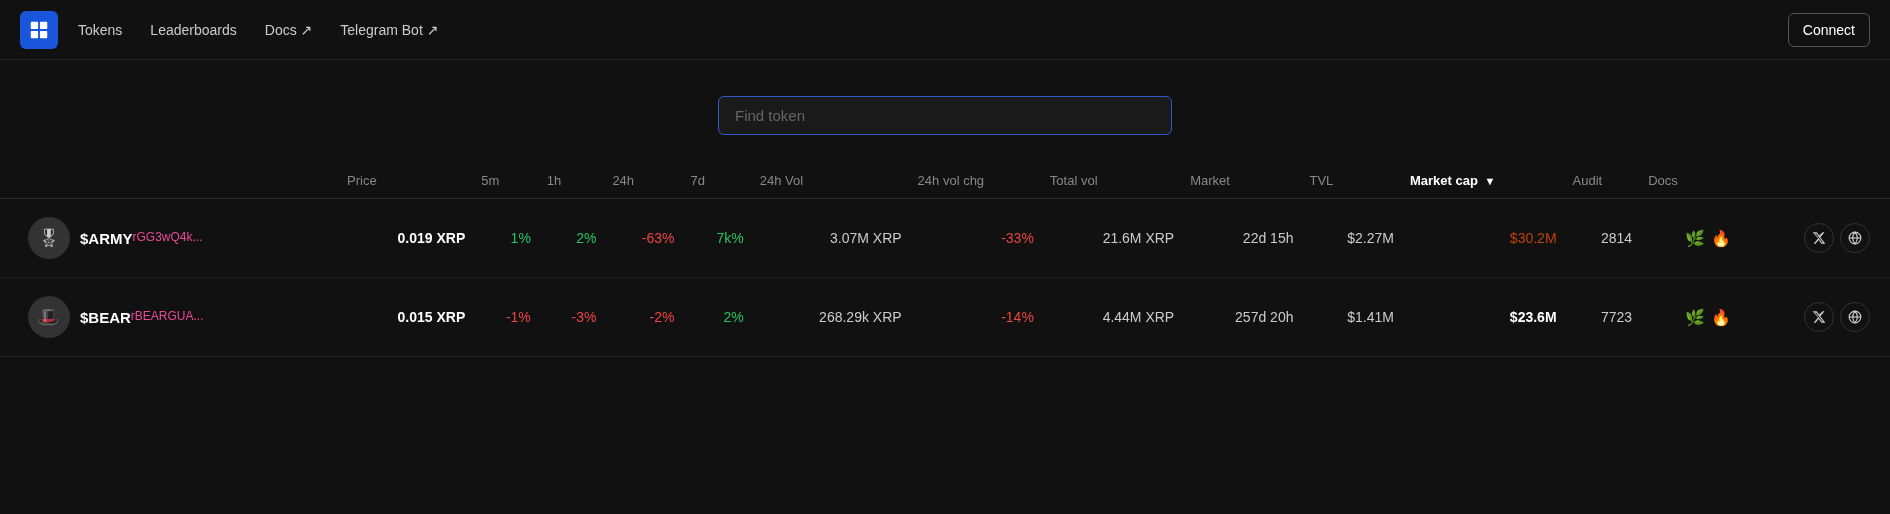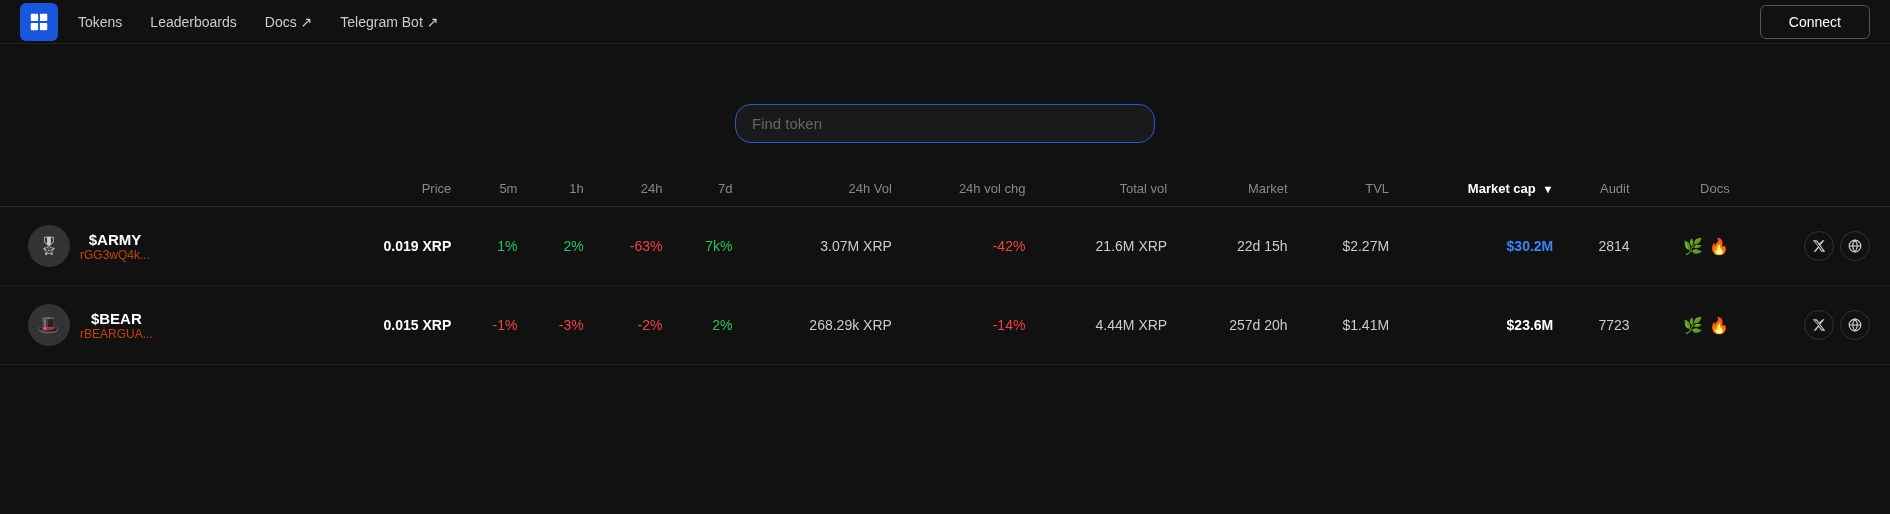--- a/index.html
+++ b/index.html
@@ -9,21 +9,21 @@
       font-family: -apple-system, BlinkMacSystemFont, 'Segoe UI', sans-serif;
       font-size: 14px;
       min-height: 514px;
     }
 
     
     .header {
       display: flex;
       align-items: center;
       padding: 0 20px;
-      height: 44px;
+      height: 60px;
       border-bottom: 1px solid #222;
       background: #111;
     }
     .logo-box {
       width: 38px;
       height: 38px;
       background: #1a56db;
       border-radius: 6px;
       display: flex;
       align-items: center;
@@ -45,42 +45,41 @@
     .nav-item {
       color: #ccc;
       cursor: pointer;
       font-size: 14px;
       white-space: nowrap;
     }
     .connect-btn {
       background: transparent;
       border: 1px solid #555;
       color: #fff;
-      padding: 8px 28px;
+      padding: 8px 14px;
       border-radius: 6px;
       cursor: pointer;
       font-size: 14px;
     }
 
     
     .search-section {
       display: flex;
       justify-content: center;
       padding: 36px 0 28px;
     }
     .search-input {
-      width: 420px;
+      width: 454px;
       background: #1a1a1a;
       border: 1.5px solid #3355cc;
-      border-radius: 16px;
+      border-radius: 6px;
       padding: 10px 16px;
       color: #ccc;
       font-size: 15px;
       outline: none;
-      margin-top: 24px;
     }
     .search-input::placeholder { color: #666; }
 
     
     .table-container {
       width: 100%;
       overflow-x: auto;
     }
     table {
       width: 100%;
@@ -88,21 +87,21 @@
       min-width: 1400px;
     }
     thead tr {
       border-bottom: 1px solid #2a2a2a;
     }
     thead th {
       padding: 10px 8px;
       color: #888;
       font-weight: 400;
       font-size: 13px;
-      text-align: right;
+      text-align: left;
       white-space: nowrap;
     }
     thead th.left { text-align: left; }
     thead th.active {
       color: #fff;
       font-weight: 600;
     }
     thead th .sort-arrow {
       display: inline-block;
       margin-left: 3px;
@@ -135,30 +134,29 @@
       overflow: hidden;
       flex-shrink: 0;
       background: #333;
       display: flex;
       align-items: center;
       justify-content: center;
       font-size: 18px;
     }
     .token-info {
       display: flex;
-      flex-direction: column;
-      text-align: center;
+      flex-direction: row;
     }
     .token-name {
       color: #fff;
       font-weight: 600;
       font-size: 15px;
     }
     .token-address {
-      color: #c2410c;
+      color: #ec4899;
       font-size: 12px;
     }
 
     .price { color: #fff; font-weight: 600; }
     .green { color: #22c55e; }
     .red { color: #ef4444; }
 
     .icons-cell {
       display: flex;
       align-items: center;
@@ -245,25 +243,25 @@
           <span class="token-address">rGG3wQ4k...</span>
         </div>
       </div>
     </td>
     <td><span class="price">0.019 XRP</span></td>
     <td><span class="green">1%</span></td>
     <td><span class="green">2%</span></td>
     <td><span class="red">-63%</span></td>
     <td><span class="green">7k%</span></td>
     <td>3.07M XRP</td>
-    <td><span class="red">-42%</span></td>
+    <td><span class="red">-33%</span></td>
     <td>21.6M XRP</td>
     <td>22d 15h</td>
     <td>$2.27M</td>
-    <td style="color:#3b82f6;font-weight:700;">$30.2M</td>
+    <td style="color:#c2410c;font-weight:400;">$30.2M</td>
     <td>2814</td>
     <td>
       <div class="icons-cell">
         <span class="leaf-icon green">🌿</span>
         <span class="flame-icon">🔥</span>
       </div>
     </td>
     <td style="padding-right:20px;">
       <div class="icons-cell">
         <div class="icon-btn" title="X/Twitter">

